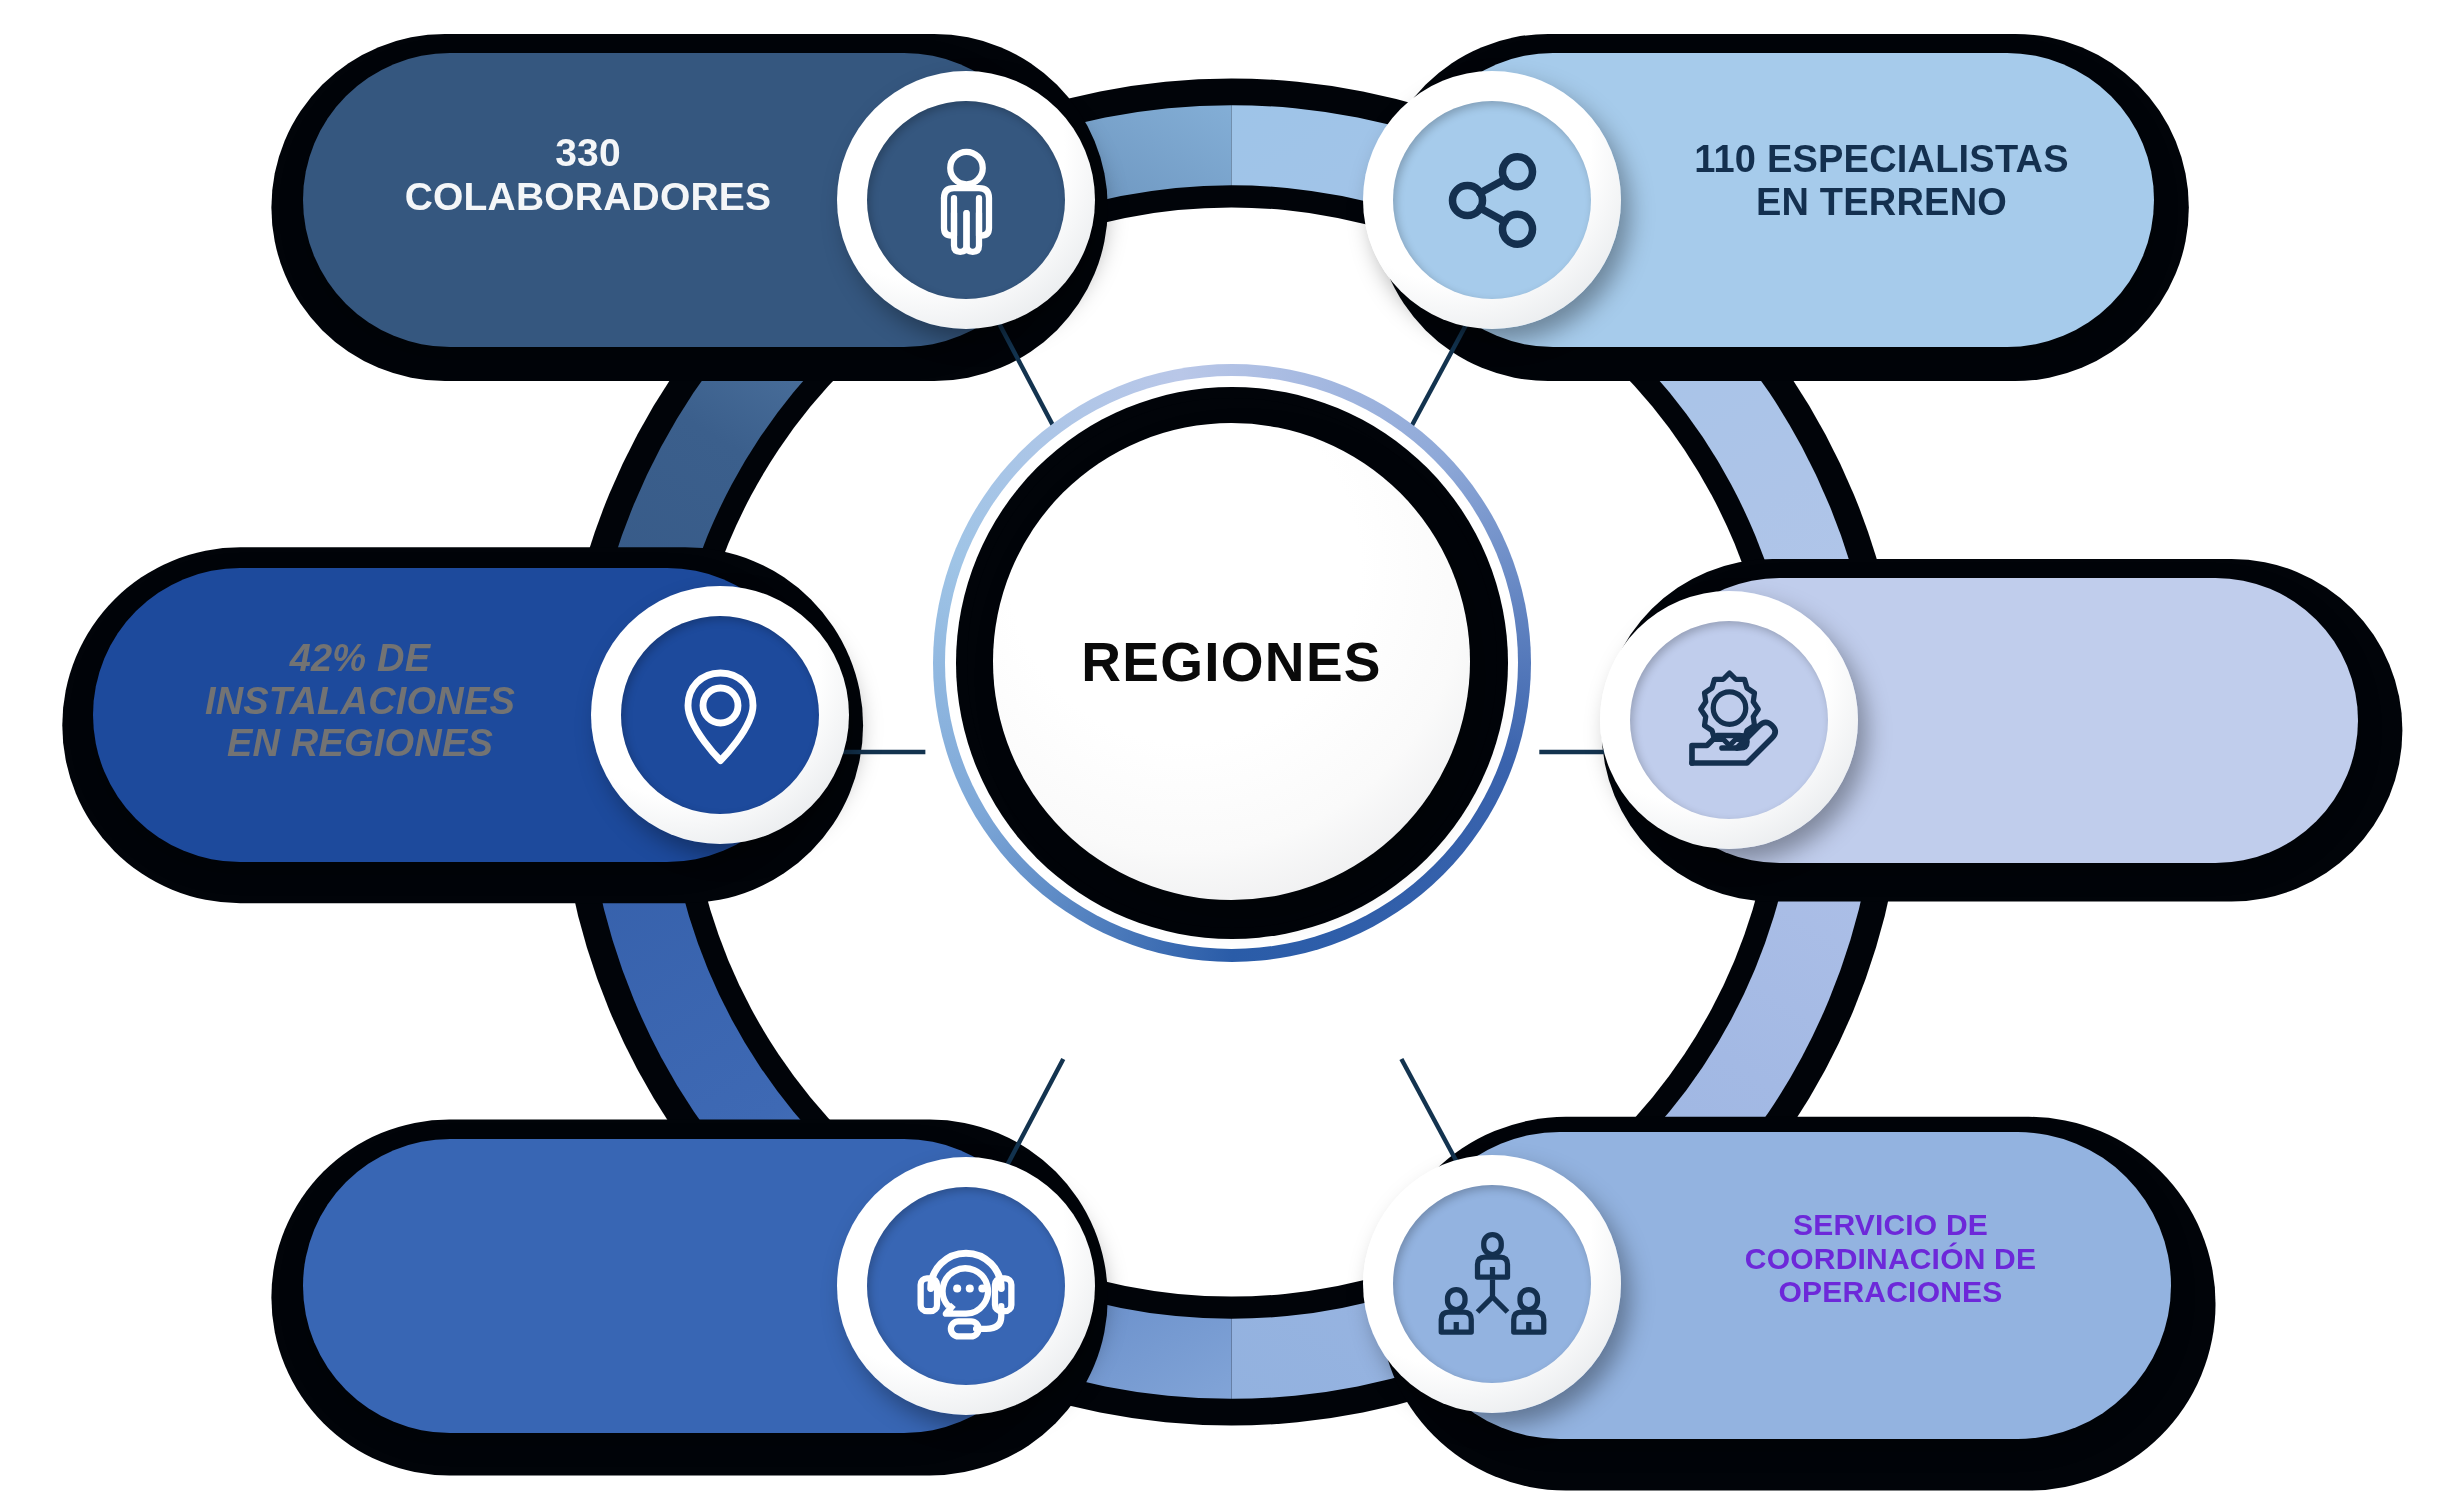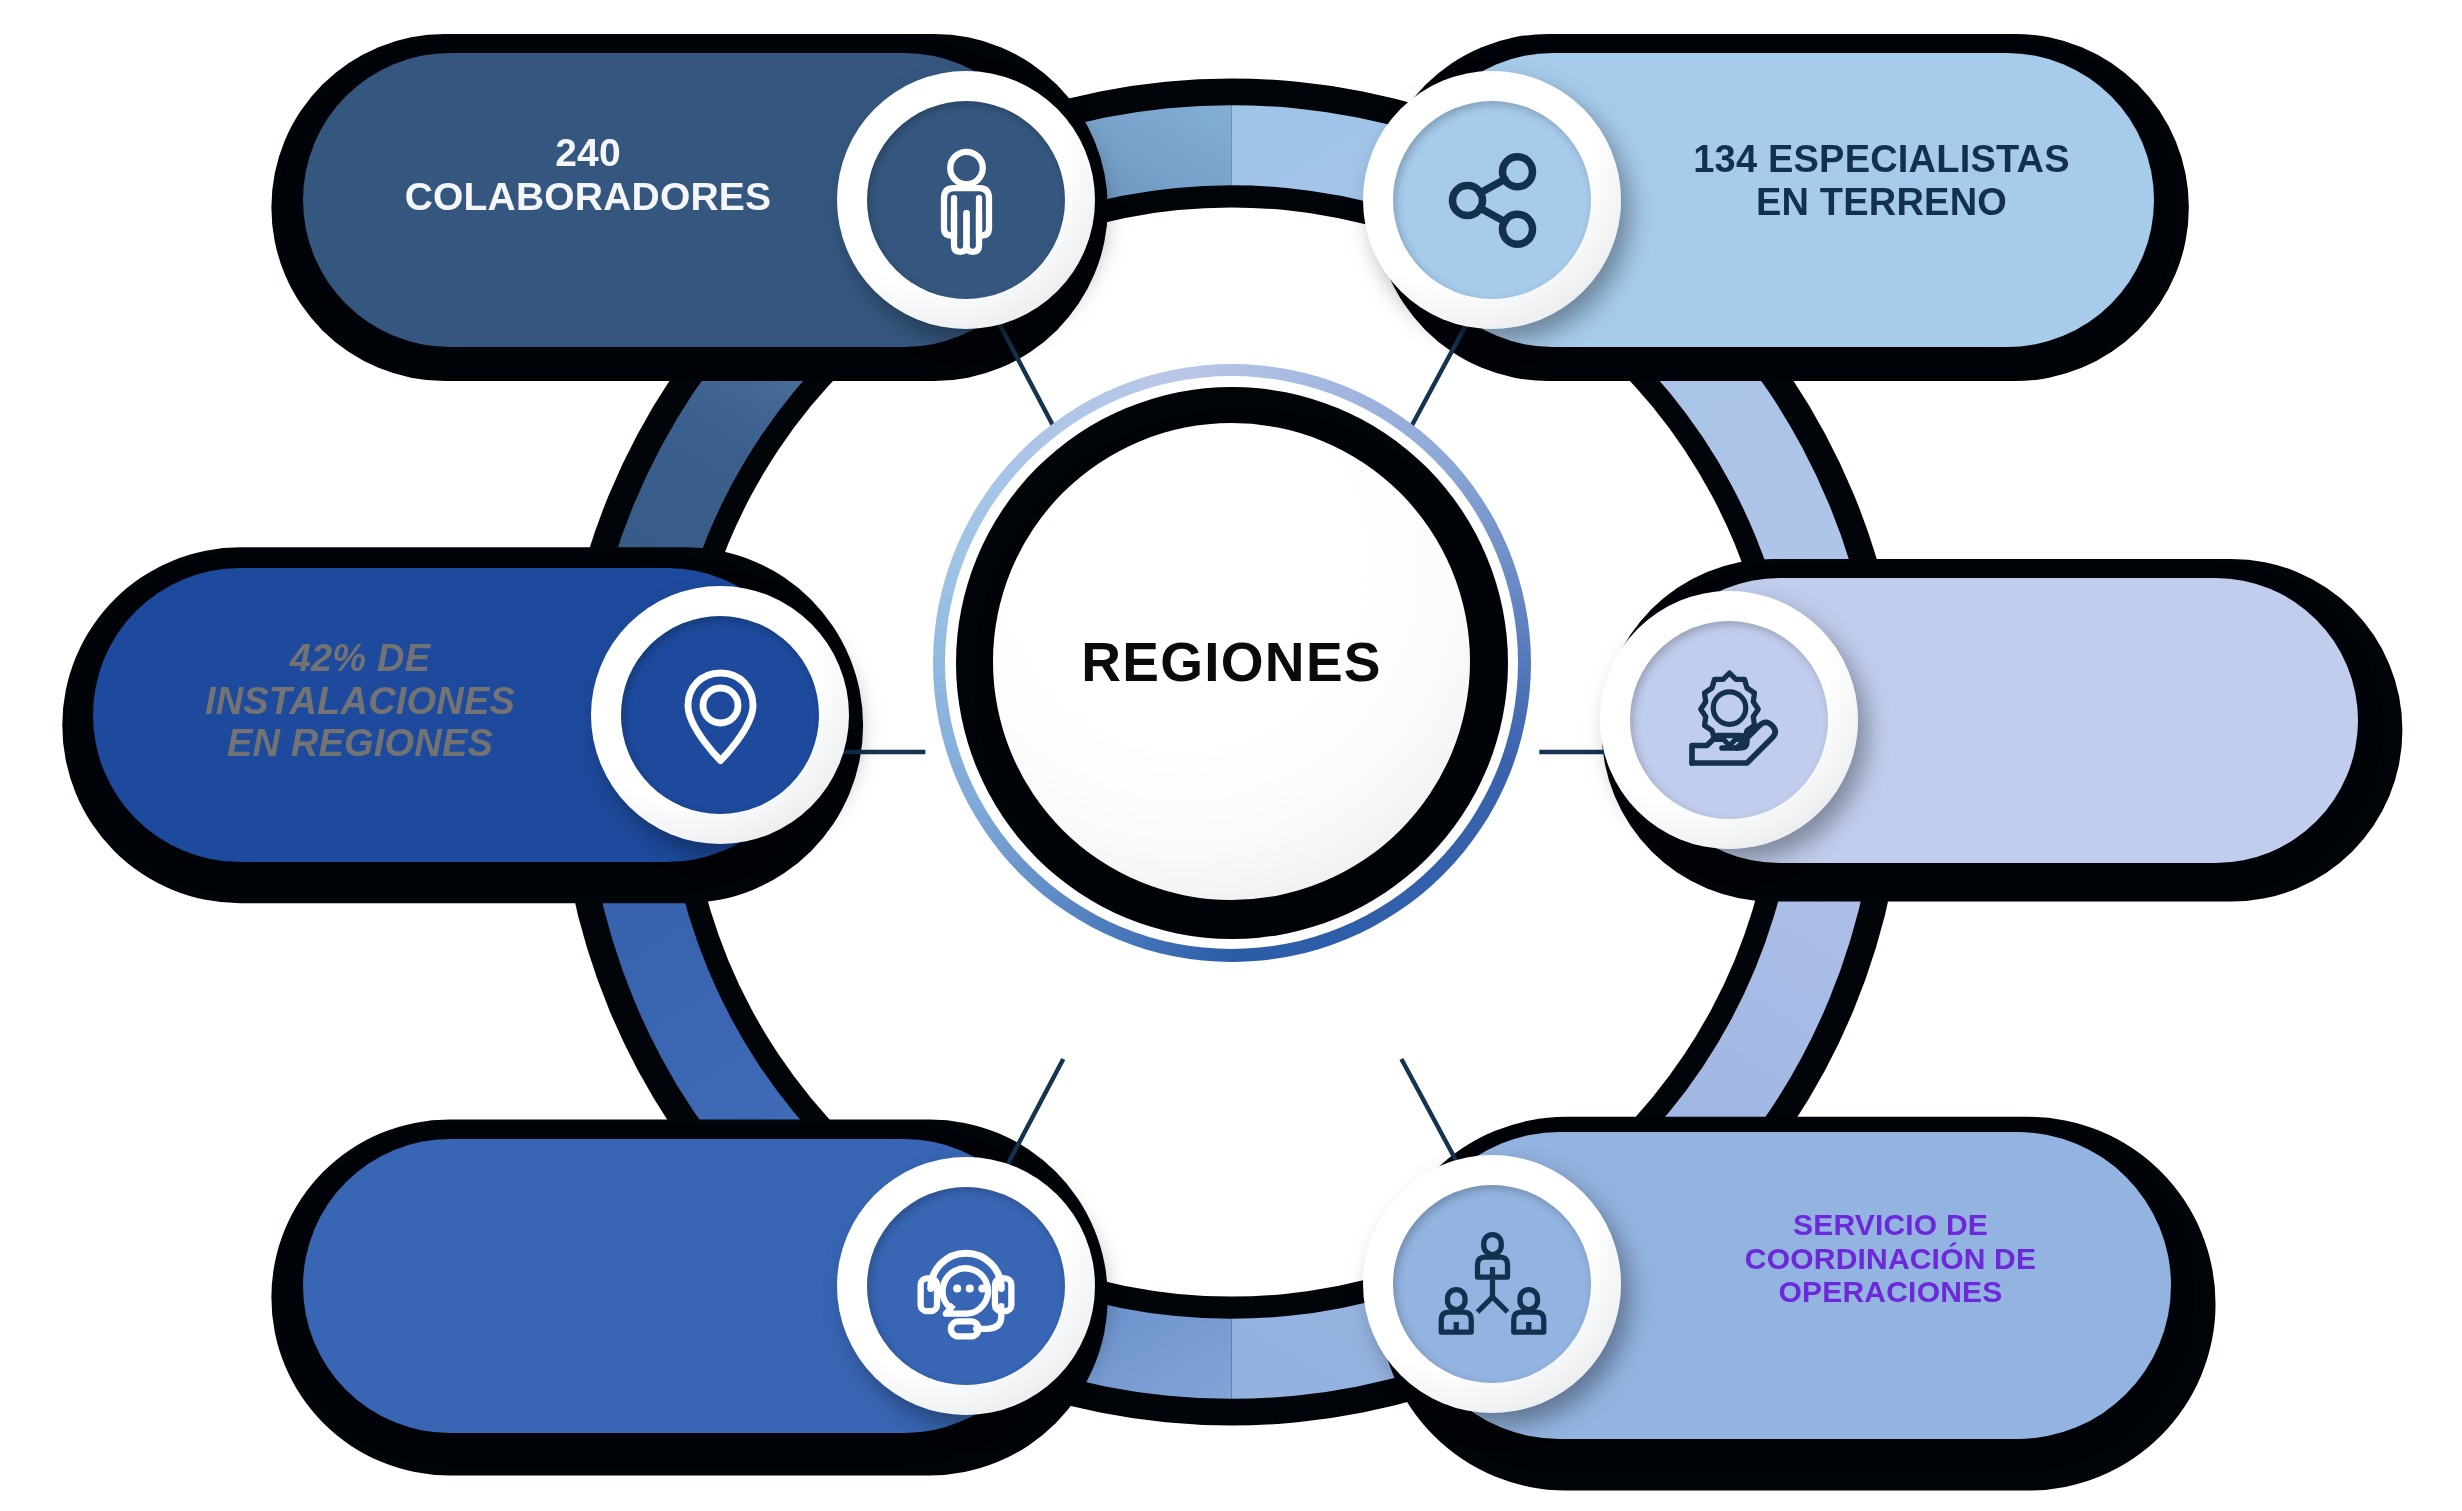--- a/index.html
+++ b/index.html
@@ -194,21 +194,21 @@
     <div id="centerGradRingMask"></div>
     <div id="centerBlackRing"></div>
     <div id="centerBlackRing2"></div>
     <div id="centerDisc">
       <span id="centerLabel">REGIONES</span>
     </div>
   </div>
 
   <div class="pill" style="left:303px; top:53px; width:748px; height:294px;">
     <div class="body" style="left:0; top:0; width:748px; height:294px; background:#35577f;"></div>
-    <div class="label" style="left:27px; top:78px; width:516px; font-size:39px; color:#f4f6f8;">240
+    <div class="label" style="left:27px; top:78px; width:516px; font-size:39px; color:#f4f6f8;">330
 COLABORADORES</div>
     <div class="iconwrap" style="left:534px; top:18px; width:258px; height:258px;">
       <div class="iconring"></div>
       <div class="iconinner" style="left:30px; top:30px; width:198px; height:198px; background:#35577f;">
         <svg width="125" height="125" viewBox="0 0 100 100">
           <circle cx="50" cy="24" r="13" fill="none" stroke="#ffffff" stroke-width="5"></circle>
           <path d="M32 48 q0-8 8-8 h20 q8 0 8 8 v24 q0 6-6 6 h-2 v-30" fill="none" stroke="#ffffff" stroke-width="5" stroke-linejoin="round" stroke-linecap="round"></path>
           <path d="M32 48 v24 q0 6 6 6 h2 v-30" fill="none" stroke="#ffffff" stroke-width="5" stroke-linejoin="round" stroke-linecap="round"></path>
           <path d="M40 60 v26 q0 5 5 5 t5-5 v-26" fill="none" stroke="#ffffff" stroke-width="5" stroke-linejoin="round" stroke-linecap="round"></path>
           <path d="M50 60 v26 q0 5 5 5 t5-5 v-26" fill="none" stroke="#ffffff" stroke-width="5" stroke-linejoin="round" stroke-linecap="round"></path>
@@ -224,21 +224,21 @@
       <div class="iconinner" style="left:30px; top:30px; width:198px; height:198px; background:#a6cbeb;">
         <svg width="125" height="125" viewBox="0 0 100 100">
           <circle cx="30" cy="50" r="12" fill="none" stroke="#14304f" stroke-width="6"></circle>
           <circle cx="70" cy="27" r="12" fill="none" stroke="#14304f" stroke-width="6"></circle>
           <circle cx="70" cy="73" r="12" fill="none" stroke="#14304f" stroke-width="6"></circle>
           <line x1="40" y1="44" x2="60" y2="33" stroke="#14304f" stroke-width="6" stroke-linecap="round"></line>
           <line x1="40" y1="56" x2="60" y2="67" stroke="#14304f" stroke-width="6" stroke-linecap="round"></line>
         </svg>
       </div>
     </div>
-    <div class="label" style="left:222px; top:85px; width:507px; font-size:38px; color:#14304f;">134 ESPECIALISTAS
+    <div class="label" style="left:222px; top:85px; width:507px; font-size:38px; color:#14304f;">110 ESPECIALISTAS
 EN TERRENO</div>
   </div>
 
   <div class="pill" style="left:93px; top:568px; width:721px; height:294px;">
     <div class="body" style="left:0; top:0; width:721px; height:294px; background:#1d4a9c;"></div>
     <div class="label" style="left:18px; top:69px; width:498px; font-size:38px; color:#737373;font-style:italic;">42% DE
 INSTALACIONES
 EN REGIONES</div>
     <div class="iconwrap" style="left:498px; top:18px; width:258px; height:258px;">
       <div class="iconring"></div>

